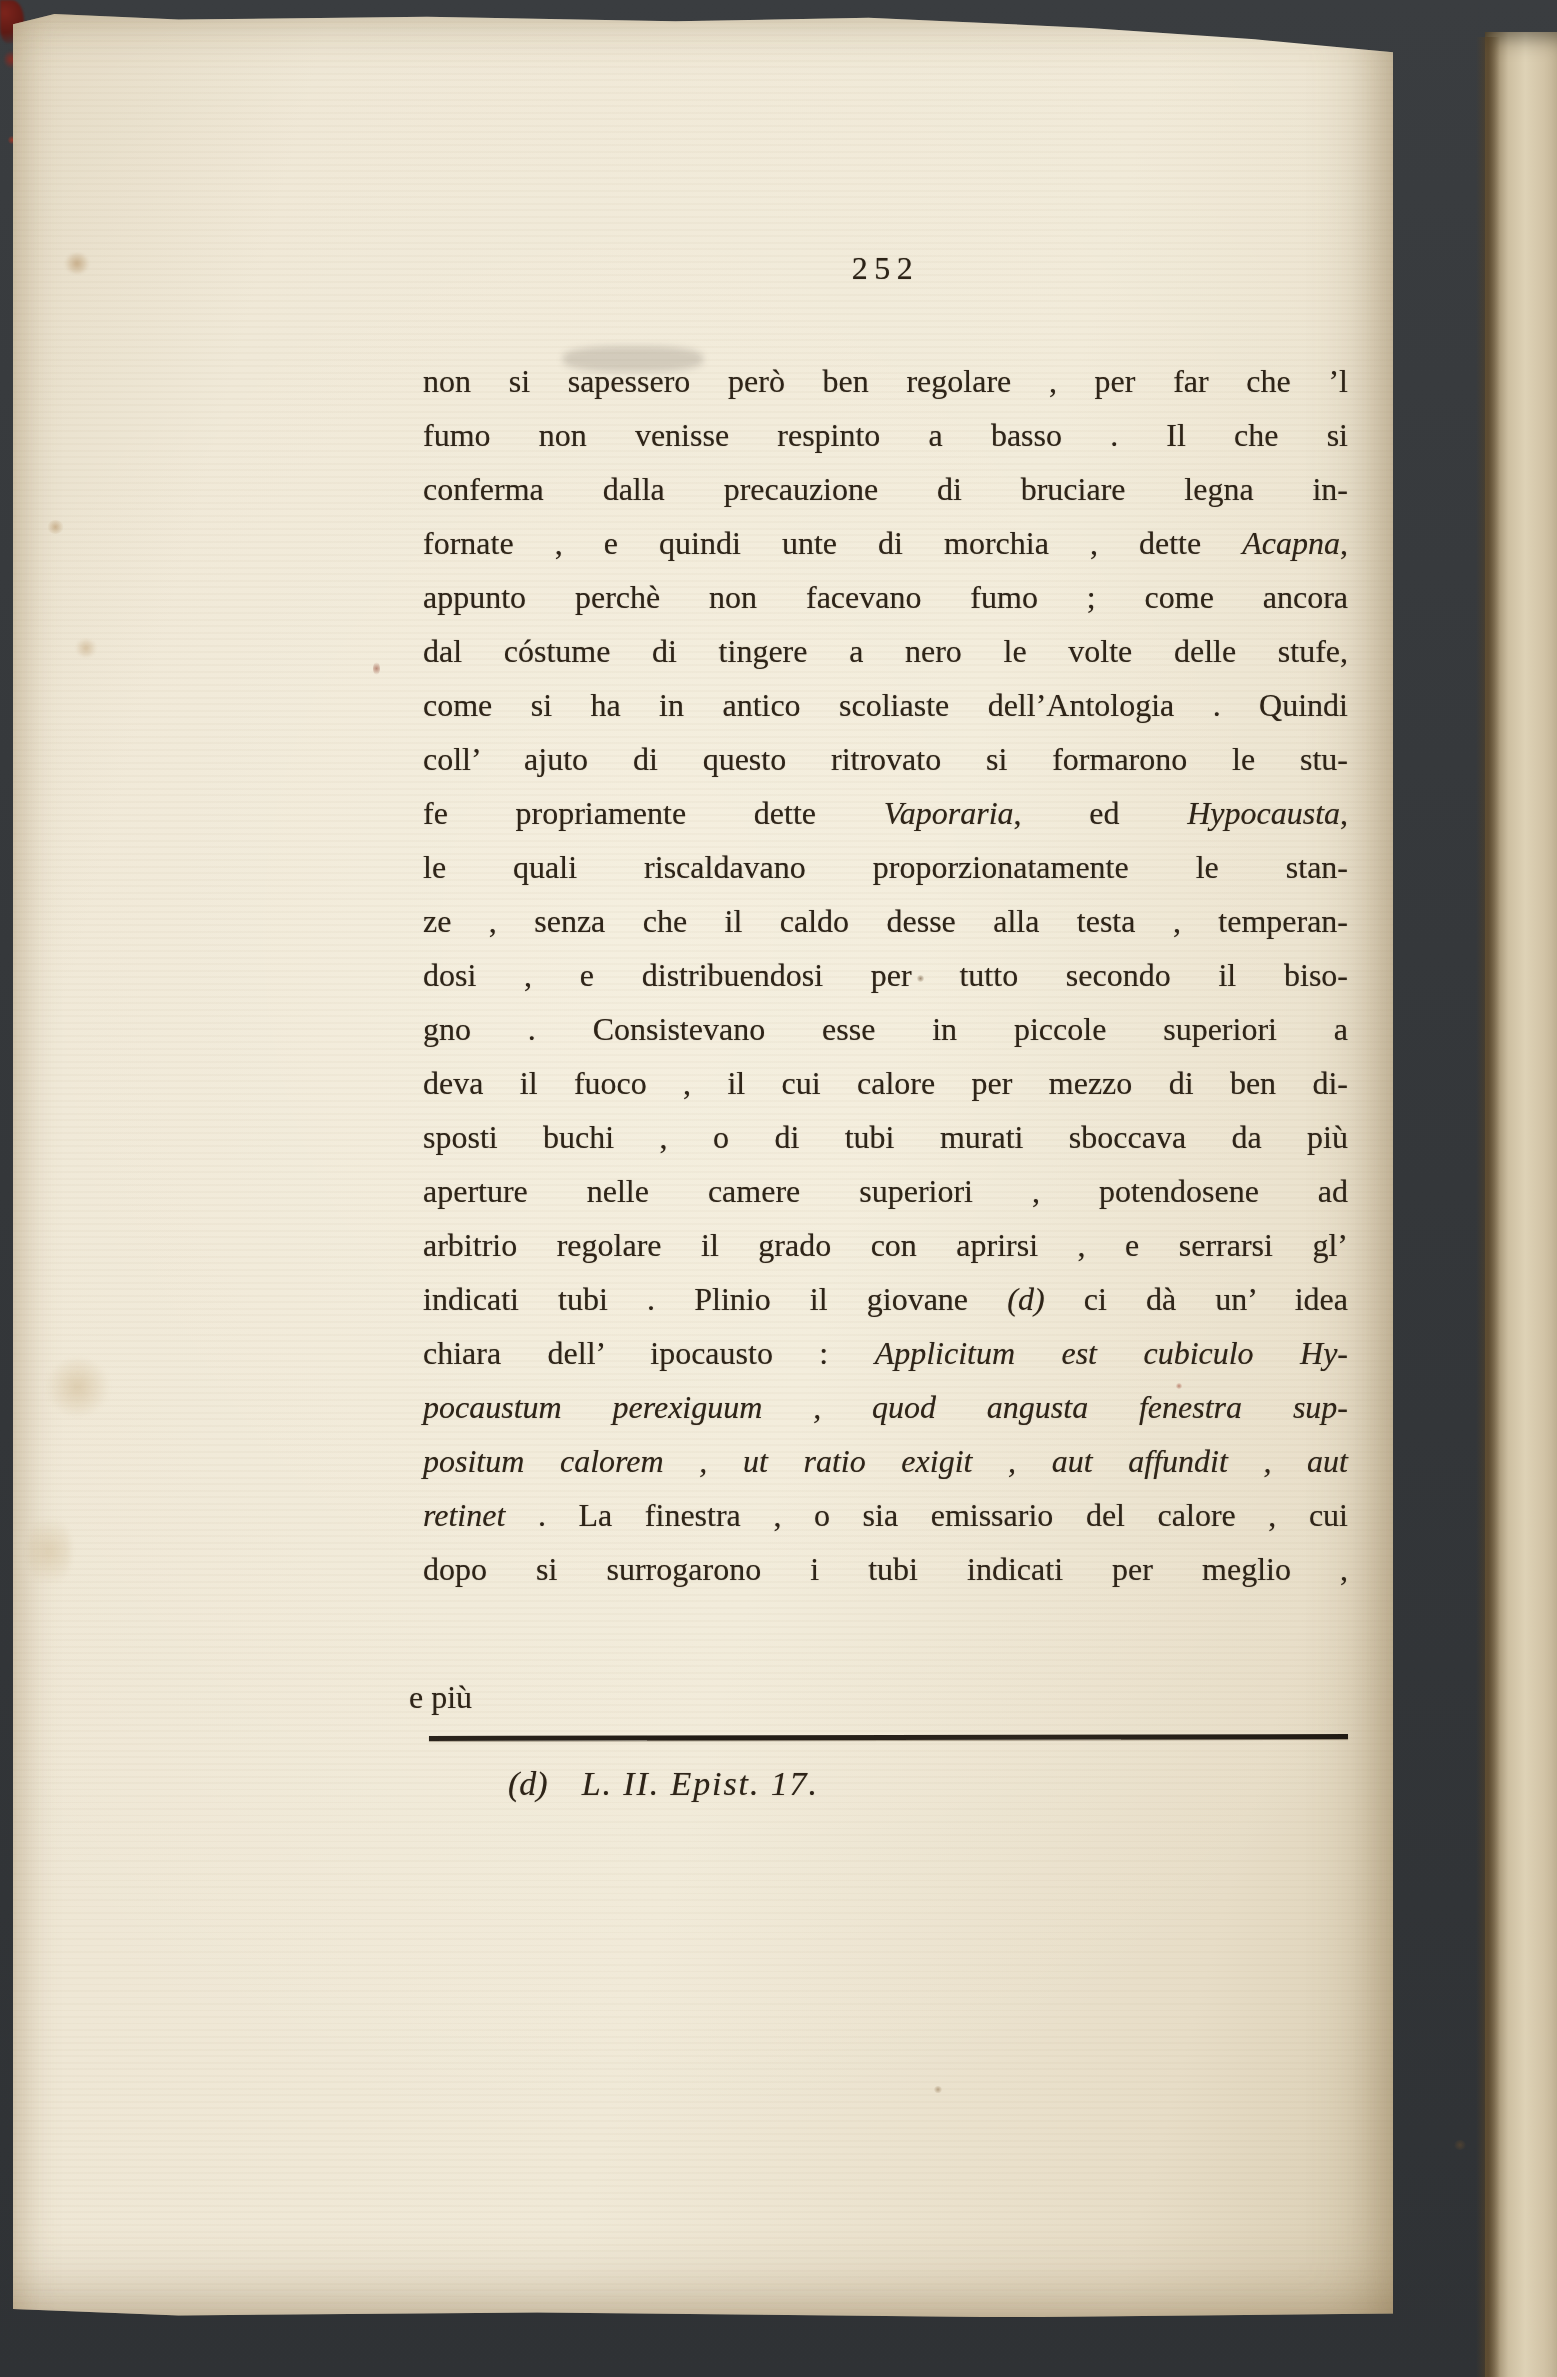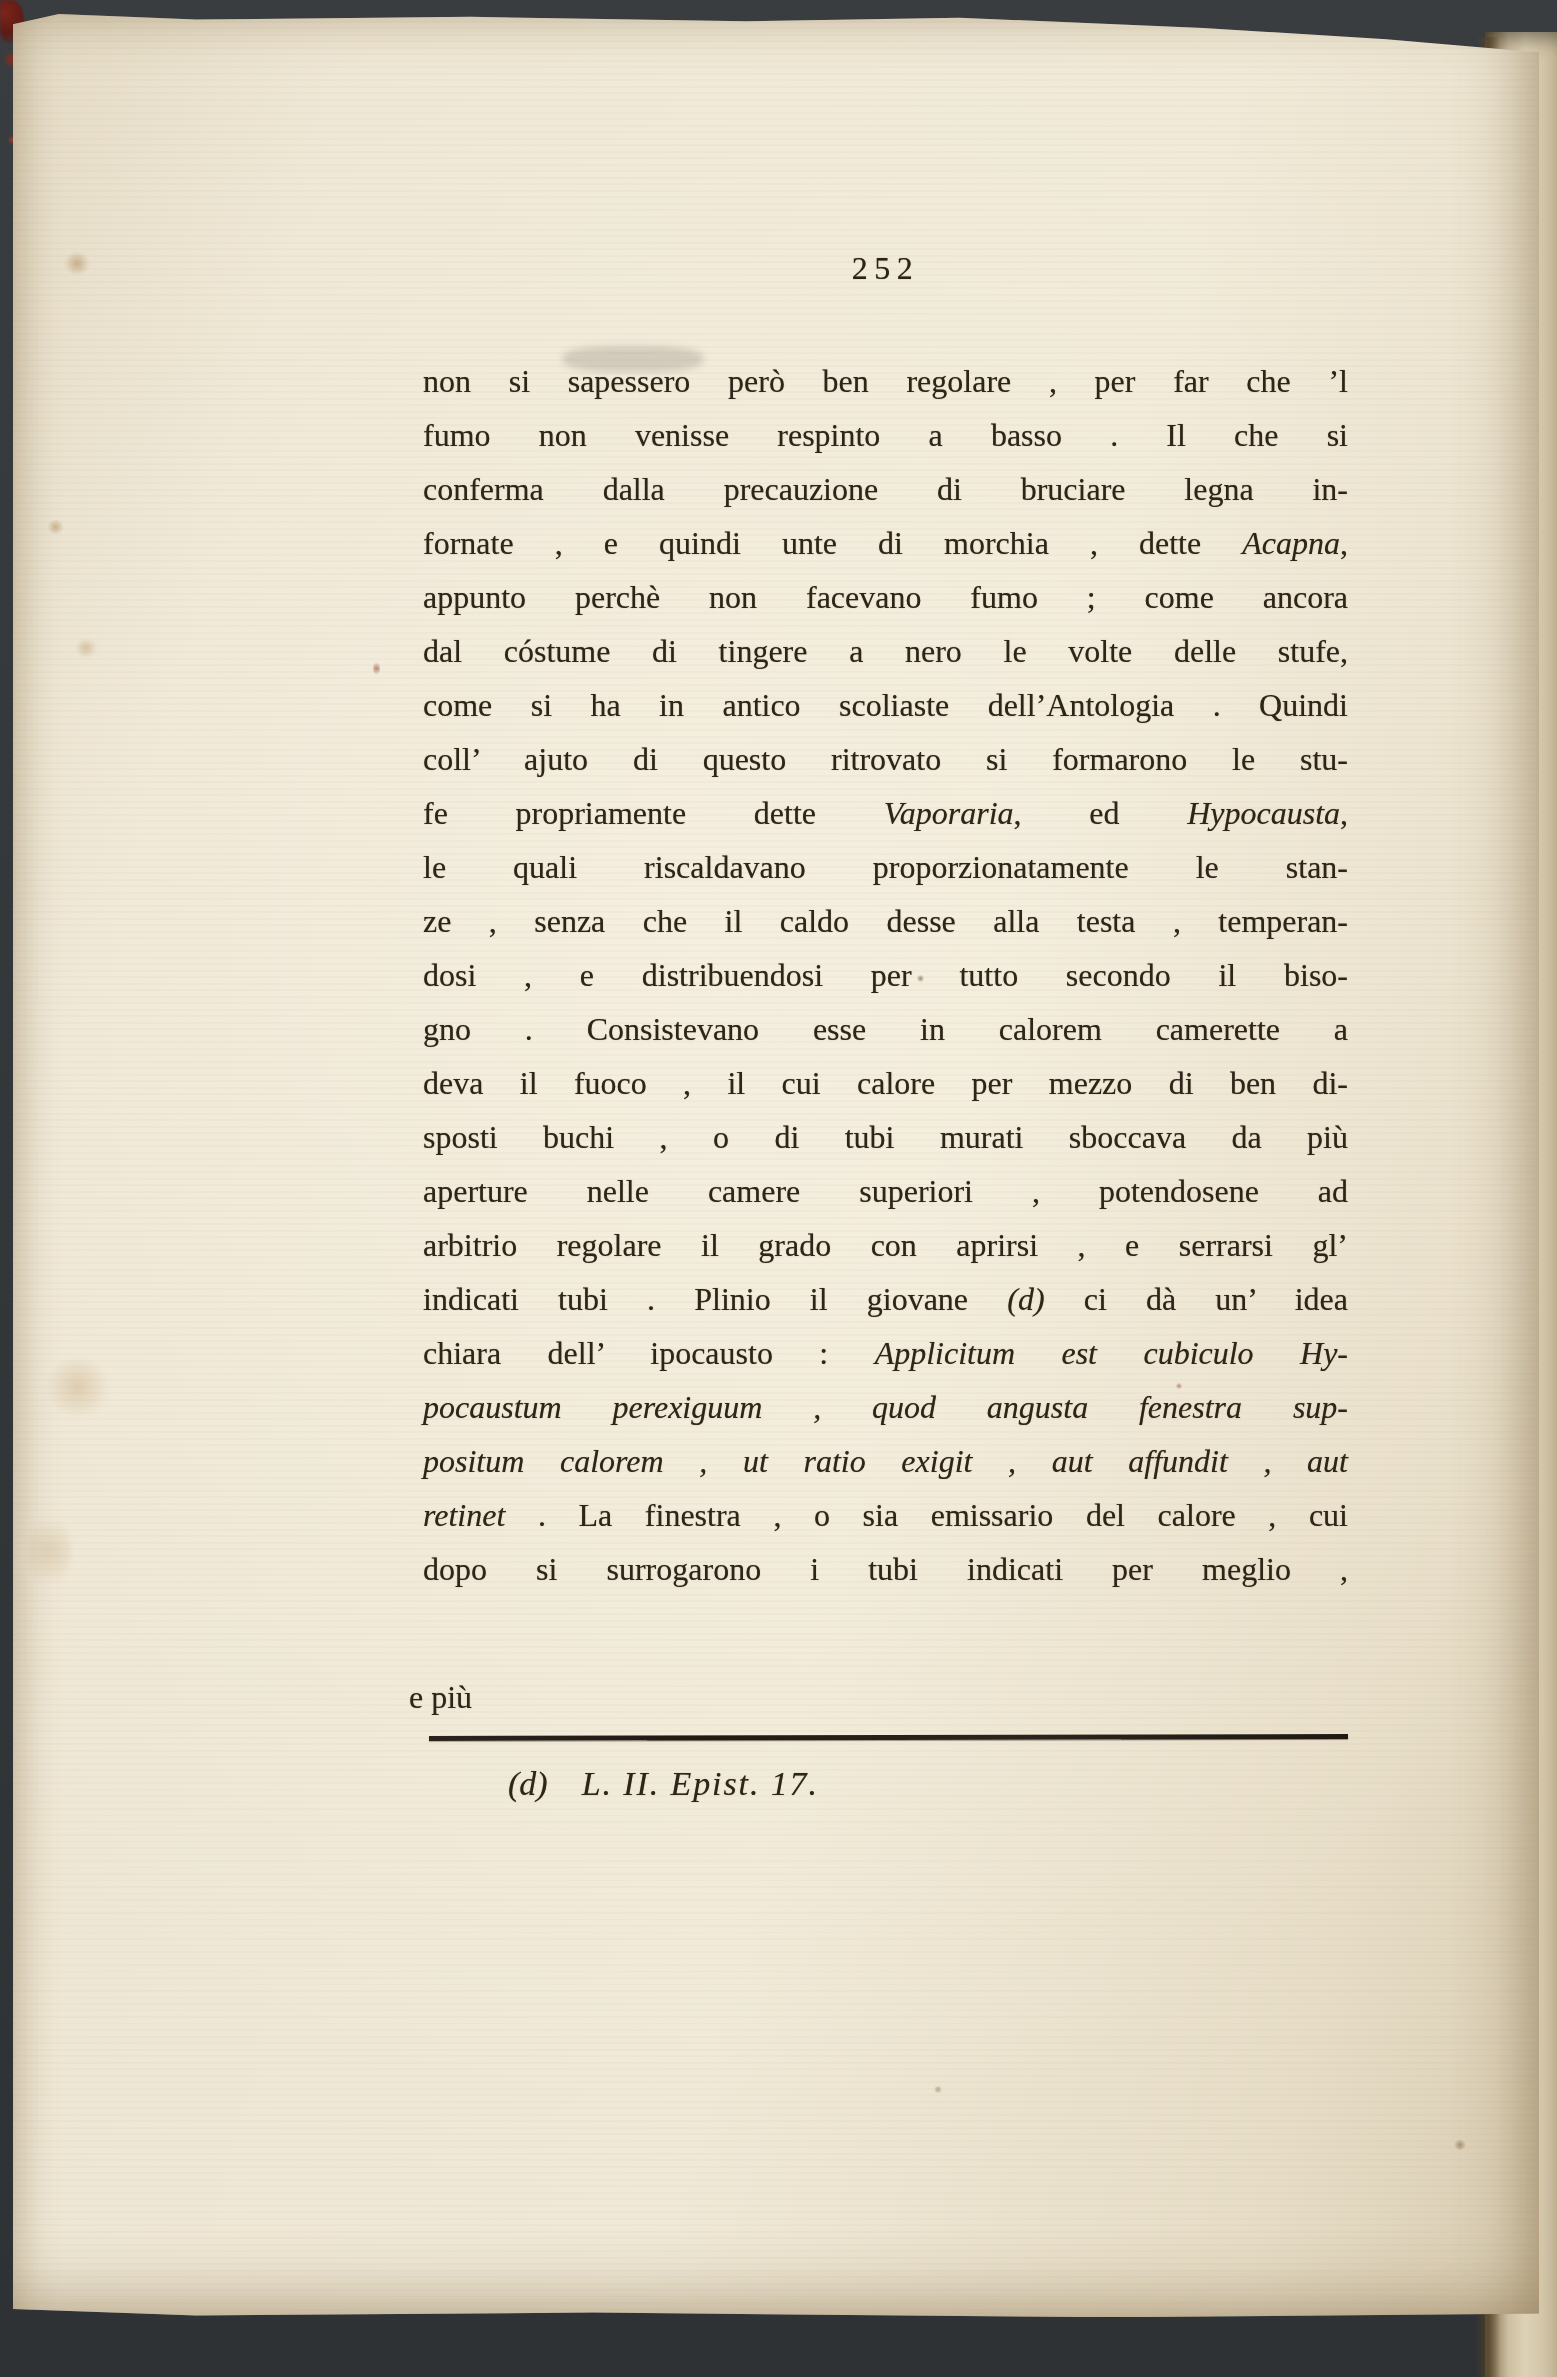--- a/index.html
+++ b/index.html
@@ -14,21 +14,21 @@
   .page-edges{
     position:absolute;right:0;top:32px;bottom:0;width:73px;
     background:linear-gradient(90deg,#6e5d42 0%,#9b8a6b 14%,#cdbfa1 32%,#ded2b6 55%,#d2c4a7 80%,#c6b798 100%);
     box-shadow:inset 0 17px 20.5px -11.2px rgba(30,25,15,.55);
   }
   .gutter-shadow{
     position:absolute;right:58px;top:37px;bottom:0;width:24px;
     background:linear-gradient(90deg,rgba(60,46,26,0) 0%,rgba(84,66,40,.75) 50%,rgba(60,46,26,0) 100%);
   }
   .page{
-    position:absolute;left:13px;top:9.3px;width:1526px;height:2308px;
+    position:absolute;left:13px;top:9.3px;width:1380px;height:2308px;
     background:
       radial-gradient(120% 90% at 45% 40%, rgba(255,252,240,.35) 0%, rgba(255,252,240,0) 60%),
       linear-gradient(105deg,#e3d9c3 0%,#eee6d4 16%,#f0e9d7 58%,#e7ddc7 86%,#d8ccb1 100%);
     box-shadow:
       0 0 26px rgba(0,0,0,.5),
       inset -42px 0 65px -26px rgba(120,95,55,.42),
       inset 26px 0 42px -20.5px rgba(135,110,65,.30),
       inset 0 -51px 65px -30px rgba(120,95,55,.33),
       inset 0 39px 51px -28px rgba(130,105,60,.28);
     clip-path:polygon(0 15px,3% 4.7px,12% 10.3px,30% 7.5px,48% 12px,62% 8.4px,78% 18.6px,90% 30px,100% 43px,
@@ -139,21 +139,21 @@
         <div class="tline"><span>conferma dalla precauzione di bruciare legna in-</span></div>
         <div class="tline"><span>fornate , e quindi unte di morchia , dette </span><span class="it">Acapna</span><span>,</span></div>
         <div class="tline"><span>appunto perchè non facevano fumo ; come ancora</span></div>
         <div class="tline"><span>dal cóstume di tingere a nero le volte delle stufe,</span></div>
         <div class="tline"><span>come si ha in antico scoliaste dell’Antologia . Quindi</span></div>
         <div class="tline"><span>coll’ ajuto di questo ritrovato si formarono le stu-</span></div>
         <div class="tline"><span>fe propriamente dette </span><span class="it">Vaporaria</span><span>, ed </span><span class="it">Hypocausta</span><span>,</span></div>
         <div class="tline"><span>le quali riscaldavano proporzionatamente le stan-</span></div>
         <div class="tline"><span>ze , senza che il caldo desse alla testa , temperan-</span></div>
         <div class="tline"><span>dosi , e distribuendosi per tutto secondo il biso-</span></div>
-        <div class="tline"><span>gno . Consistevano esse in calorem camerette a</span></div>
+        <div class="tline"><span>gno . Consistevano esse in piccole superiori a</span></div>
         <div class="tline"><span>deva il fuoco , il cui calore per mezzo di ben di-</span></div>
         <div class="tline"><span>sposti buchi , o di tubi murati sboccava da più</span></div>
         <div class="tline"><span>aperture nelle camere superiori , potendosene ad</span></div>
         <div class="tline"><span>arbitrio regolare il grado con aprirsi , e serrarsi gl’</span></div>
         <div class="tline"><span>indicati tubi . Plinio il giovane </span><span class="it">(d)</span><span> ci dà un’ idea</span></div>
         <div class="tline"><span>chiara dell’ ipocausto : </span><span class="it">Applicitum est cubiculo Hy-</span></div>
         <div class="tline"><span class="it">pocaustum perexiguum , quod angusta fenestra sup-</span></div>
         <div class="tline"><span class="it">positum calorem , ut ratio exigit , aut affundit , aut</span></div>
         <div class="tline"><span class="it">retinet</span><span> . La finestra , o sia emissario del calore , cui</span></div>
         <div class="tline"><span>dopo si surrogarono i tubi indicati per meglio ,</span></div>

